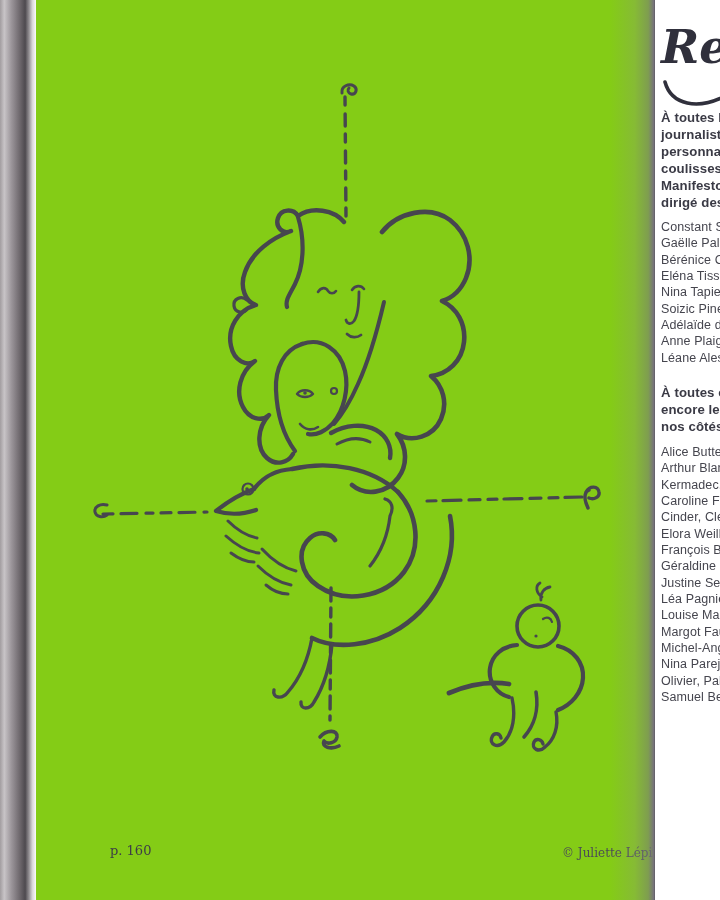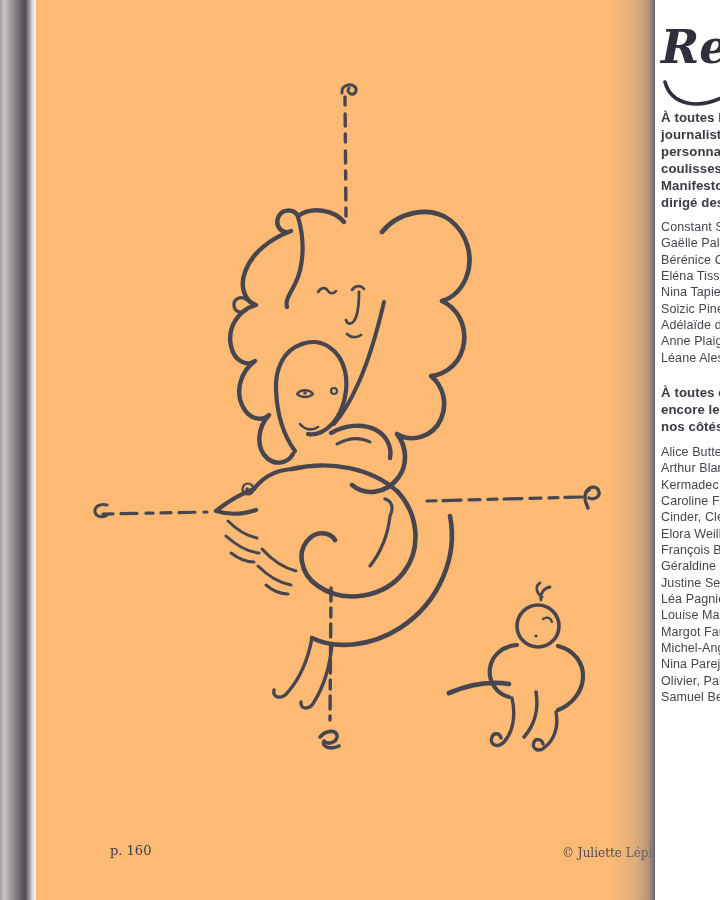--- a/index.html
+++ b/index.html
@@ -7,21 +7,21 @@
        font-family:"Liberation Sans",sans-serif;}
   .scan{position:relative;width:720px;height:900px;background:#fdfdfc;}
 
   
   .spine-strip{position:absolute;left:0;top:0;width:36px;height:100%;
     background:linear-gradient(90deg,
       #a29da0 0%, #c8c4c7 12%, #9b959a 32%, #6e686d 55%,
       #4e4a4f 70%, #8f8b8f 80%, #d9d7d8 90%, #fbfafa 100%);}
 
   .left-page{position:absolute;left:36px;top:0;width:619px;height:900px;
-    background:#fdba74;}
+    background:#84cc16;}
 
   .gutter-shadow{position:absolute;left:610px;top:0;width:45px;height:900px;
     background:linear-gradient(90deg, rgba(140,137,143,0) 0%,
       rgba(140,137,143,0.25) 55%, rgba(122,119,127,0.55) 85%,
       #76737a 97%, #5d5a62 100%);}
 
   .right-page{position:absolute;left:655px;top:0;width:65px;height:900px;
     background:#ffffff;}
 
   .drawing-svg{position:absolute;left:0;top:0;pointer-events:none;}

